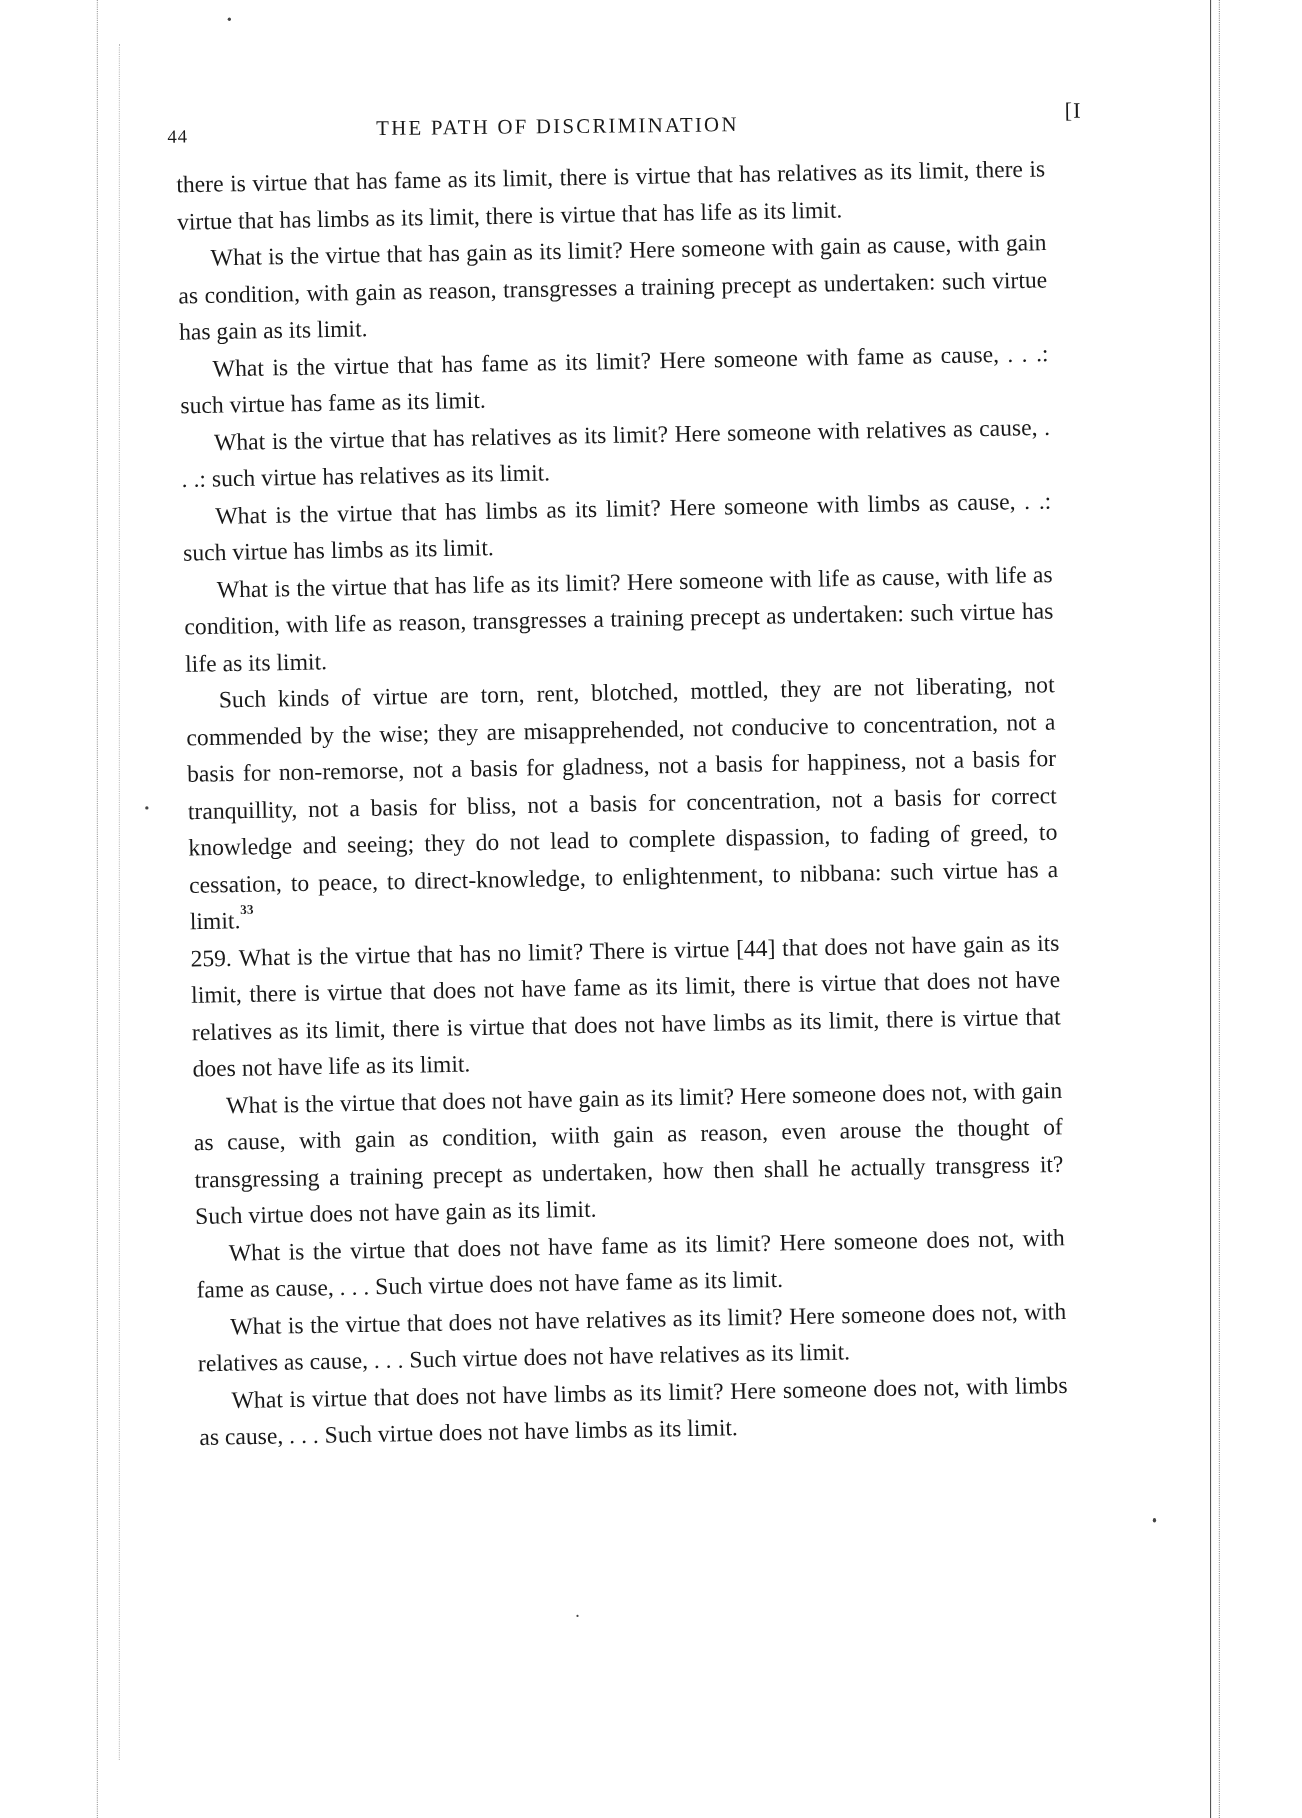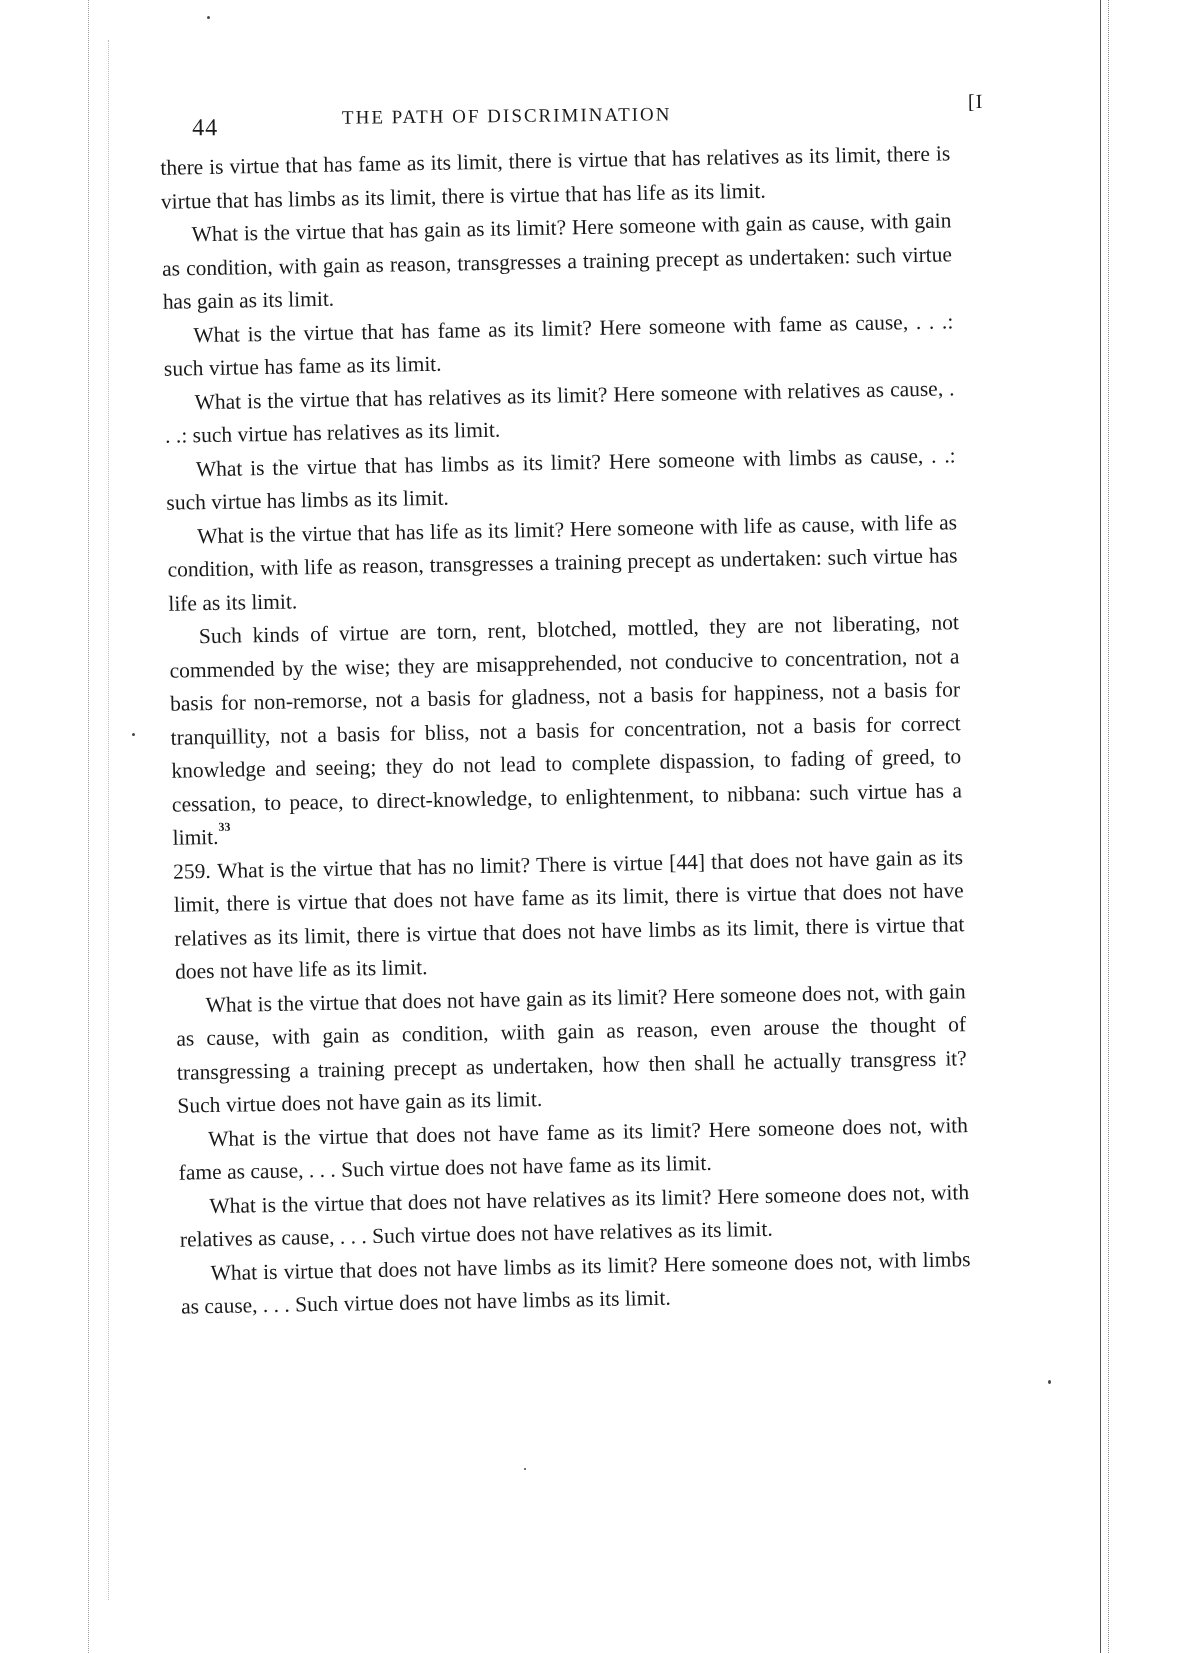--- a/index.html
+++ b/index.html
@@ -28,21 +28,21 @@
     border-left: 1px dotted #8a8a8a;
   }
   .page {
     position: absolute; left: 150px; top: 92px; width: 900px;
   }
   .running-head {
     position: relative; height: 40px;
     font-size: 20px; letter-spacing: 1px;
     transform: rotate(-0.6deg);
   }
-  .page-number { position: absolute; left: 2px; top: 18px; font-size: 24px; margin-left: 40px; }
+  .page-number { position: absolute; left: 2px; top: 18px; font-size: 17px; }
   .running-title { position: absolute; left: 192px; top: 12px; font-size: 19px; letter-spacing: 2px; }
   .chapter-mark { position: absolute; left: 818px; top: 2px; font-size: 20px; }
   .body-text {
     margin-top: 20px;
     font-size: 21.5px;
     line-height: 33.5px;
     text-align: justify;
     transform: rotate(-1.05deg);
     transform-origin: left top;
     width: 790px;

